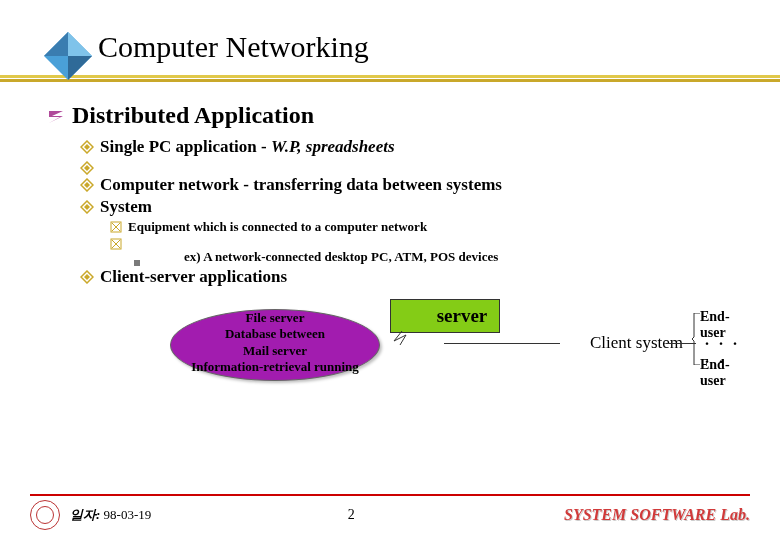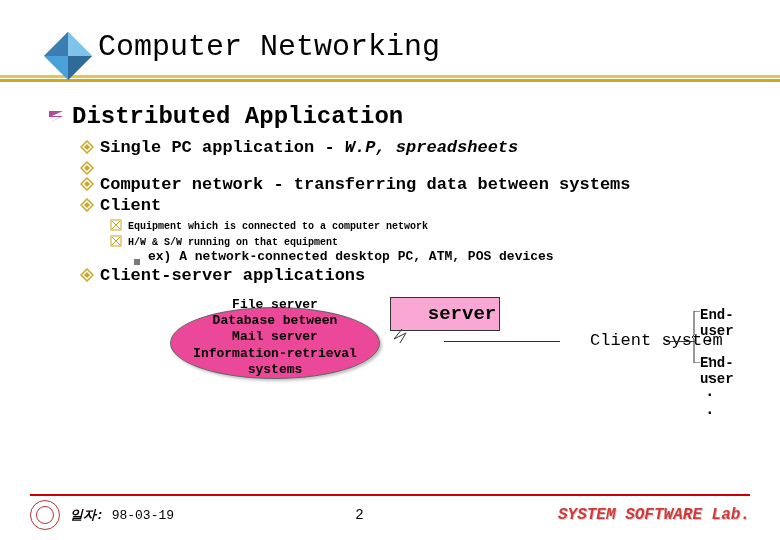--- a/index.html
+++ b/index.html
@@ -8,21 +8,20 @@
     height: 540px;
     background: #fff;
     font-family: "Times New Roman", serif;
     position: relative;
     overflow: hidden;
   }
   .slide {
     padding: 30px 40px 0 40px;
     height: 100%;
     position: relative;
-    font-family: Liberation Mono, monospace;
   }
   .title-row {
     position: relative;
     margin-bottom: 8px;
     margin-left: 8px;
   }
   .diamond-icon {
     position: absolute;
     left: -8px;
     top: -2px;
@@ -94,31 +93,32 @@
     margin-bottom: 1px;
   }
   .x-icon {
     flex: 0 0 12px;
     height: 12px;
     margin-right: 6px;
     position: relative;
     top: 2px;
   }
   .x-text {
-    font-size: 10px;
+    font-size: 13px;
     font-weight: bold;
     color: #000;
   }
   .sub3 {
     margin-left: 24px;
   }
   .bul-dot {
     display: flex;
     align-items: baseline;
     margin-bottom: 2px;
+    gap: 36px;
   }
   .dot {
     flex: 0 0 6px;
     height: 6px;
     background: #7a7a7a;
     margin-right: 8px;
     position: relative;
     top: 5px;
   }
   .dot-text {
@@ -132,38 +132,38 @@
     height: 90px;
   }
   .oval {
     position: absolute;
     left: 130px;
     top: 10px;
     width: 210px;
     height: 72px;
     border: 1px solid #666;
     border-radius: 50%;
-    background: #ec4899;
-    display: flex;
-    align-items: flex-end;
+    background: #a21caf;
+    display: flex;
+    align-items: flex-start;
     justify-content: center;
     text-align: center;
     font-size: 13px;
     font-weight: bold;
     line-height: 1.25;
     box-shadow: 2px 2px 3px rgba(0,0,0,0.25);
   }
   .callout {
     position: absolute;
     left: 350px;
     top: 0;
     width: 110px;
     height: 34px;
     border: 1px solid #333;
-    background: #f9a8d4;
+    background: #84cc16;
     display: flex;
     align-items: center;
     justify-content: center;
     font-size: 19px;
     font-weight: bold;
     padding-left: 34px;
   }
   .callout-tail {
     position: absolute;
     left: 352px;
@@ -314,39 +314,38 @@
             <polygon points="7,1 13,7 7,13 1,7" fill="none" stroke="#caa82a" stroke-width="1.5"></polygon>
             <polygon points="7,4 10,7 7,10 4,7" fill="#caa82a"></polygon>
           </svg>
         <span class="y-text">Computer network - transferring data between systems</span>
       </div>
       <div class="bul-y">
         <svg class="y-icon" viewBox="0 0 14 14">
             <polygon points="7,1 13,7 7,13 1,7" fill="none" stroke="#caa82a" stroke-width="1.5"></polygon>
             <polygon points="7,4 10,7 7,10 4,7" fill="#caa82a"></polygon>
           </svg>
-        <span class="y-text">Client</span>
+        <span class="y-text">System</span>
       </div>
 
       <div class="sub2">
         <div class="bul-x">
           <svg class="x-icon" viewBox="0 0 12 12">
               <rect x="1" y="1" width="10" height="10" fill="none" stroke="#caa82a" stroke-width="1"></rect>
               <line x1="2" y1="2" x2="10" y2="10" stroke="#caa82a" stroke-width="1"></line>
               <line x1="10" y1="2" x2="2" y2="10" stroke="#caa82a" stroke-width="1"></line>
             </svg>
           <span class="x-text">Equipment which is connected to a computer network</span>
         </div>
         <div class="bul-x">
           <svg class="x-icon" viewBox="0 0 12 12">
               <rect x="1" y="1" width="10" height="10" fill="none" stroke="#caa82a" stroke-width="1"></rect>
               <line x1="2" y1="2" x2="10" y2="10" stroke="#caa82a" stroke-width="1"></line>
               <line x1="10" y1="2" x2="2" y2="10" stroke="#caa82a" stroke-width="1"></line>
             </svg>
-          <span class="x-text">H/W &amp; S/W running on that equipment</span>
         </div>
         <div class="sub3">
           <div class="bul-dot">
             <span class="dot"></span>
             <span class="dot-text">ex) A network-connected desktop PC, ATM, POS devices</span>
           </div>
         </div>
       </div>
 
       <div class="bul-y" style="">
@@ -358,21 +357,21 @@
       </div>
     </div>
   </div>
 
   <div class="diagram">
     <div class="oval">
       <div>
         <div>File server</div>
         <div>Database between</div>
         <div>Mail server</div>
-        <div>Information-retrieval systems</div>
+        <div>Information-retrieval running</div>
       </div>
     </div>
     <div class="callout">server</div>
     <svg class="callout-tail" width="20" height="16">
         <polyline points="10,0 2,10 14,4 8,14" fill="none" stroke="#333" stroke-width="1"></polyline>
       </svg>
     <div class="hline"></div>
     <div class="client-label">Client system</div>
     <div class="line-to-users"></div>
     <svg class="bracket" width="10" height="52">

